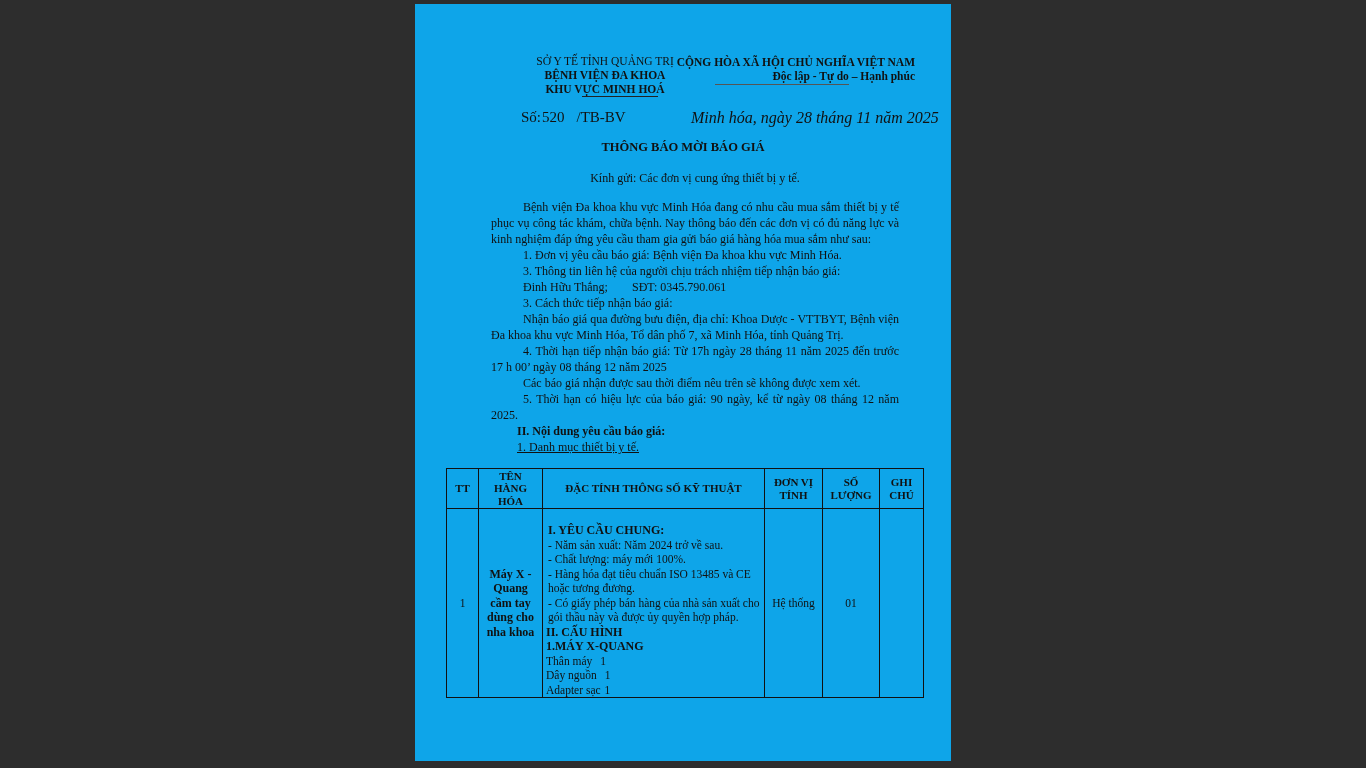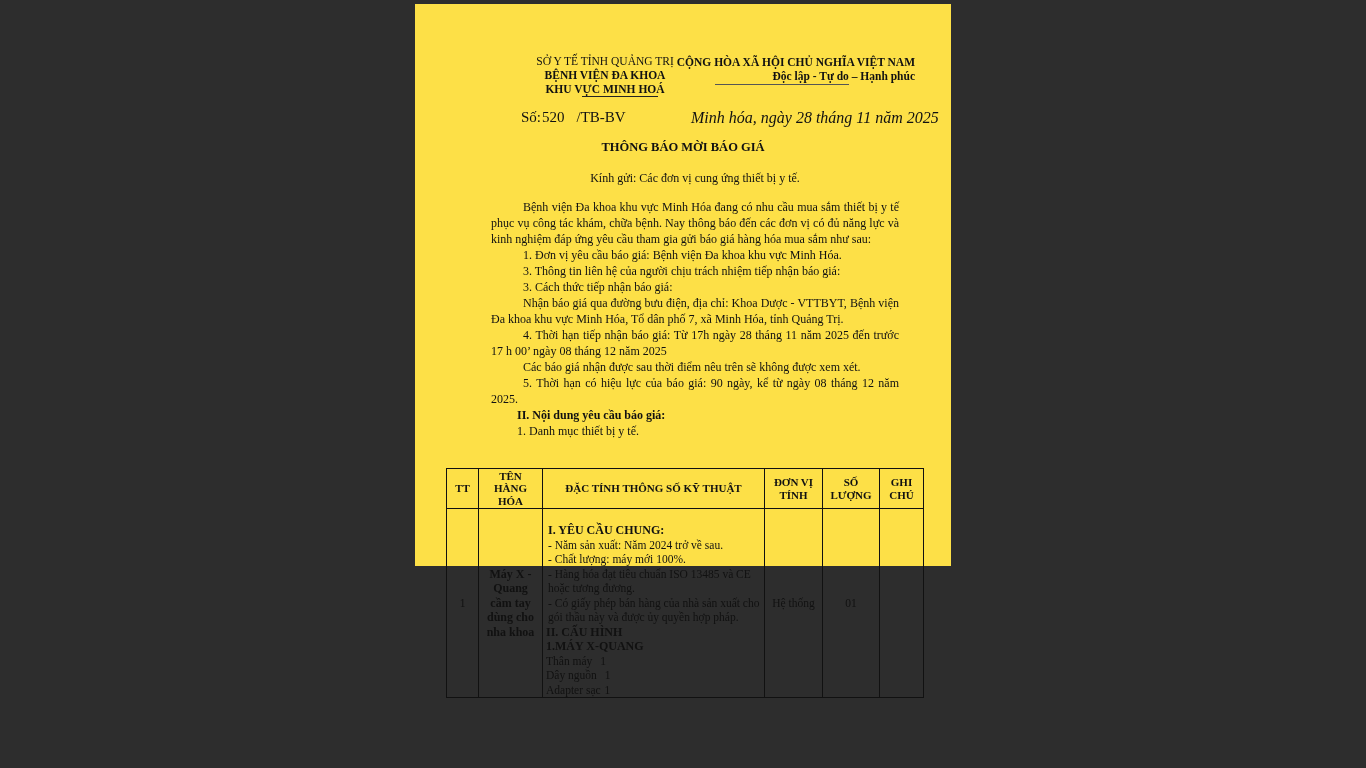--- a/index.html
+++ b/index.html
@@ -8,22 +8,22 @@
       width: 1366px;
       height: 768px;
       background: #2d2d2d;
       overflow: hidden;
     }
     .page {
       position: absolute;
       left: 415px;
       top: 4px;
       width: 536px;
-      height: 562px;
-      background: #fde047;
+      height: 757px;
+      background: #0ea5e9;
       font-family: "Liberation Serif", serif;
       color: #111;
     }
     .abs { position: absolute; }
     .hdr-left {
       left: 70px; top: 50px; width: 240px;
       text-align: center; font-size: 11.5px; line-height: 14px;
     }
     .hdr-left .l1 { font-weight: normal; }
     .hdr-left .l2, .hdr-left .l3 { font-weight: bold; }
@@ -53,21 +53,21 @@
       text-align: center; font-size: 12px;
     }
     .body {
       left: 76px; top: 195px; width: 408px;
       font-size: 12px; line-height: 16px;
     }
     .body p { margin: 0; }
     .body .ind { text-indent: 32px; text-align: justify; }
     .body .ind-plain { padding-left: 32px; }
     .body .sec { padding-left: 26px; font-weight: bold; }
-    .body .sub { padding-left: 26px; }
+    .body .sub { padding-left: 26px; text-decoration: underline; }
     table.spec {
       position: absolute;
       left: 31px; top: 464px;
       width: 478px;
       border-collapse: collapse;
       font-size: 11.5px;
       line-height: 14.5px;
     }
     table.spec th, table.spec td {
       border: 1px solid #111;
@@ -110,20 +110,25 @@
   <div class="abs date-line">Minh hóa, ngày  28 tháng 11 năm 2025</div>
 
   <div class="abs title">THÔNG BÁO MỜI BÁO GIÁ</div>
 
   <div class="abs kinhgui">Kính gửi: Các đơn vị cung ứng thiết bị y tế.</div>
 
   <div class="abs body">
     <p class="ind">Bệnh viện Đa khoa khu vực Minh Hóa đang có nhu cầu mua sắm thiết bị y tế phục vụ công tác khám, chữa bệnh. Nay thông báo đến các đơn vị có đủ năng lực và kinh nghiệm đáp ứng yêu cầu tham gia gửi báo giá hàng hóa mua sắm như sau:</p>
     <p class="ind-plain">1. Đơn vị yêu cầu báo giá: Bệnh viện Đa khoa khu vực Minh Hóa.</p>
     <p class="ind-plain">3. Thông tin liên hệ của người chịu trách nhiệm tiếp nhận báo giá:</p>
+    <p class="ind-plain">
+      <span>Đinh  Hữu Thắng;</span>
+      <span style="display:inline-block;width:18px"></span>
+      <span>SĐT: 0345.790.061</span>
+    </p>
     <p class="ind-plain">3. Cách thức tiếp nhận báo giá:</p>
     <p class="ind">Nhận báo giá qua đường bưu điện, địa chỉ: Khoa Dược - VTTBYT, Bệnh viện Đa khoa khu vực Minh Hóa, Tổ dân phố 7, xã Minh Hóa, tỉnh Quảng Trị.</p>
     <p class="ind">4. Thời hạn tiếp nhận báo giá: Từ 17h ngày 28 tháng 11 năm 2025 đến trước 17 h 00’ ngày 08 tháng 12 năm 2025</p>
     <p class="ind-plain">Các báo giá nhận được sau thời điểm nêu trên sẽ không được xem xét.</p>
     <p class="ind">5. Thời hạn có hiệu lực của báo giá: 90 ngày, kể từ ngày 08  tháng 12 năm  2025.</p>
     <p class="sec">II. Nội dung yêu cầu báo giá:</p>
     <p class="sub">1.  Danh mục thiết bị y tế.</p>
   </div>
 
   <table class="spec">

